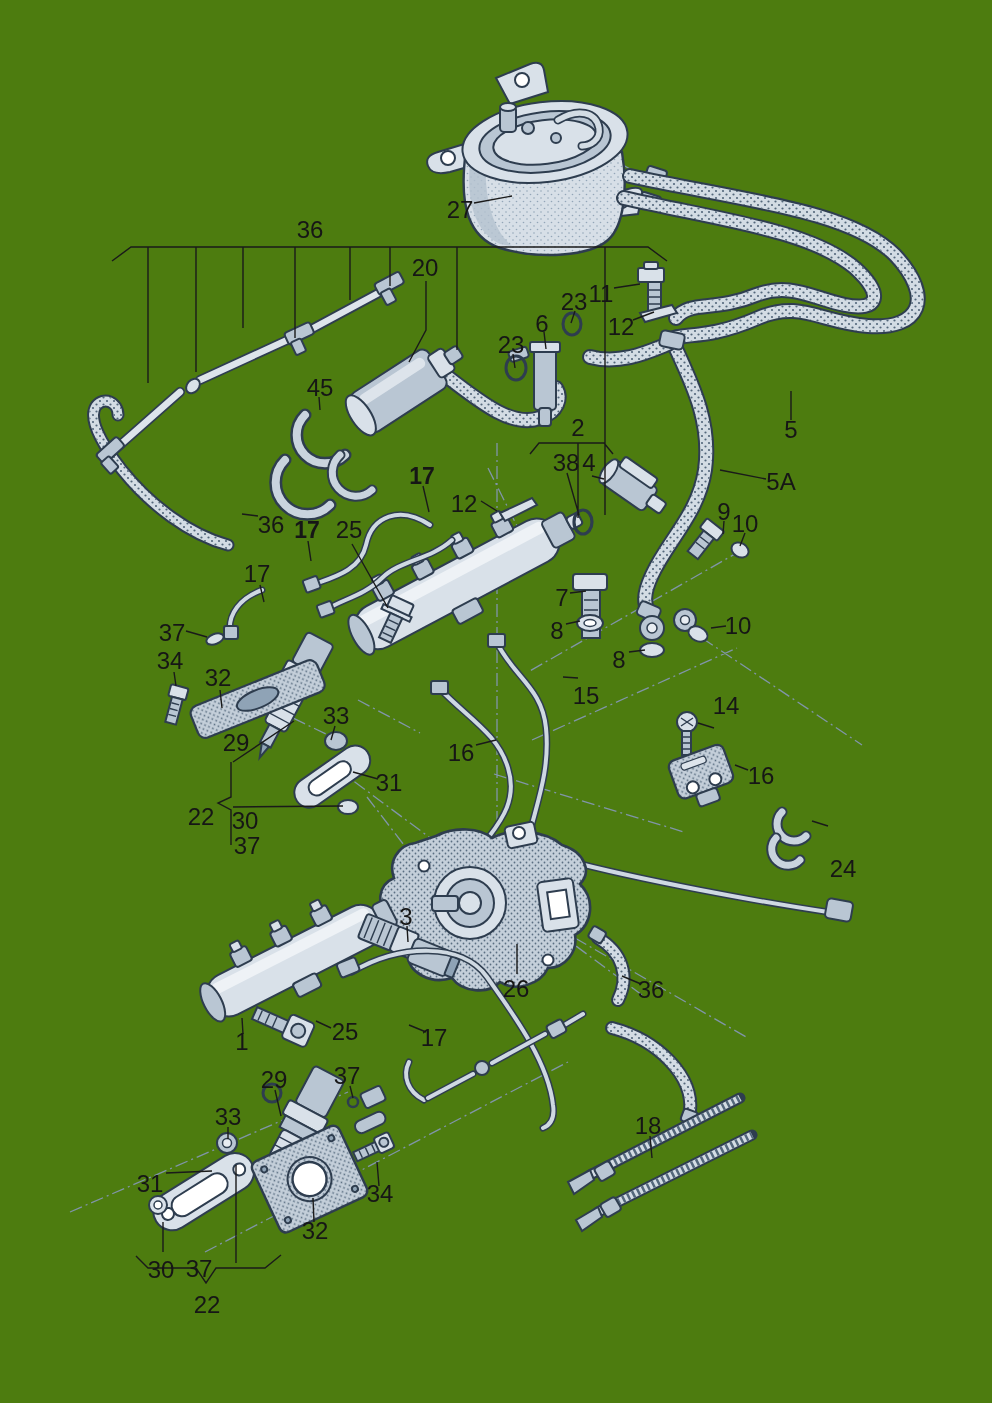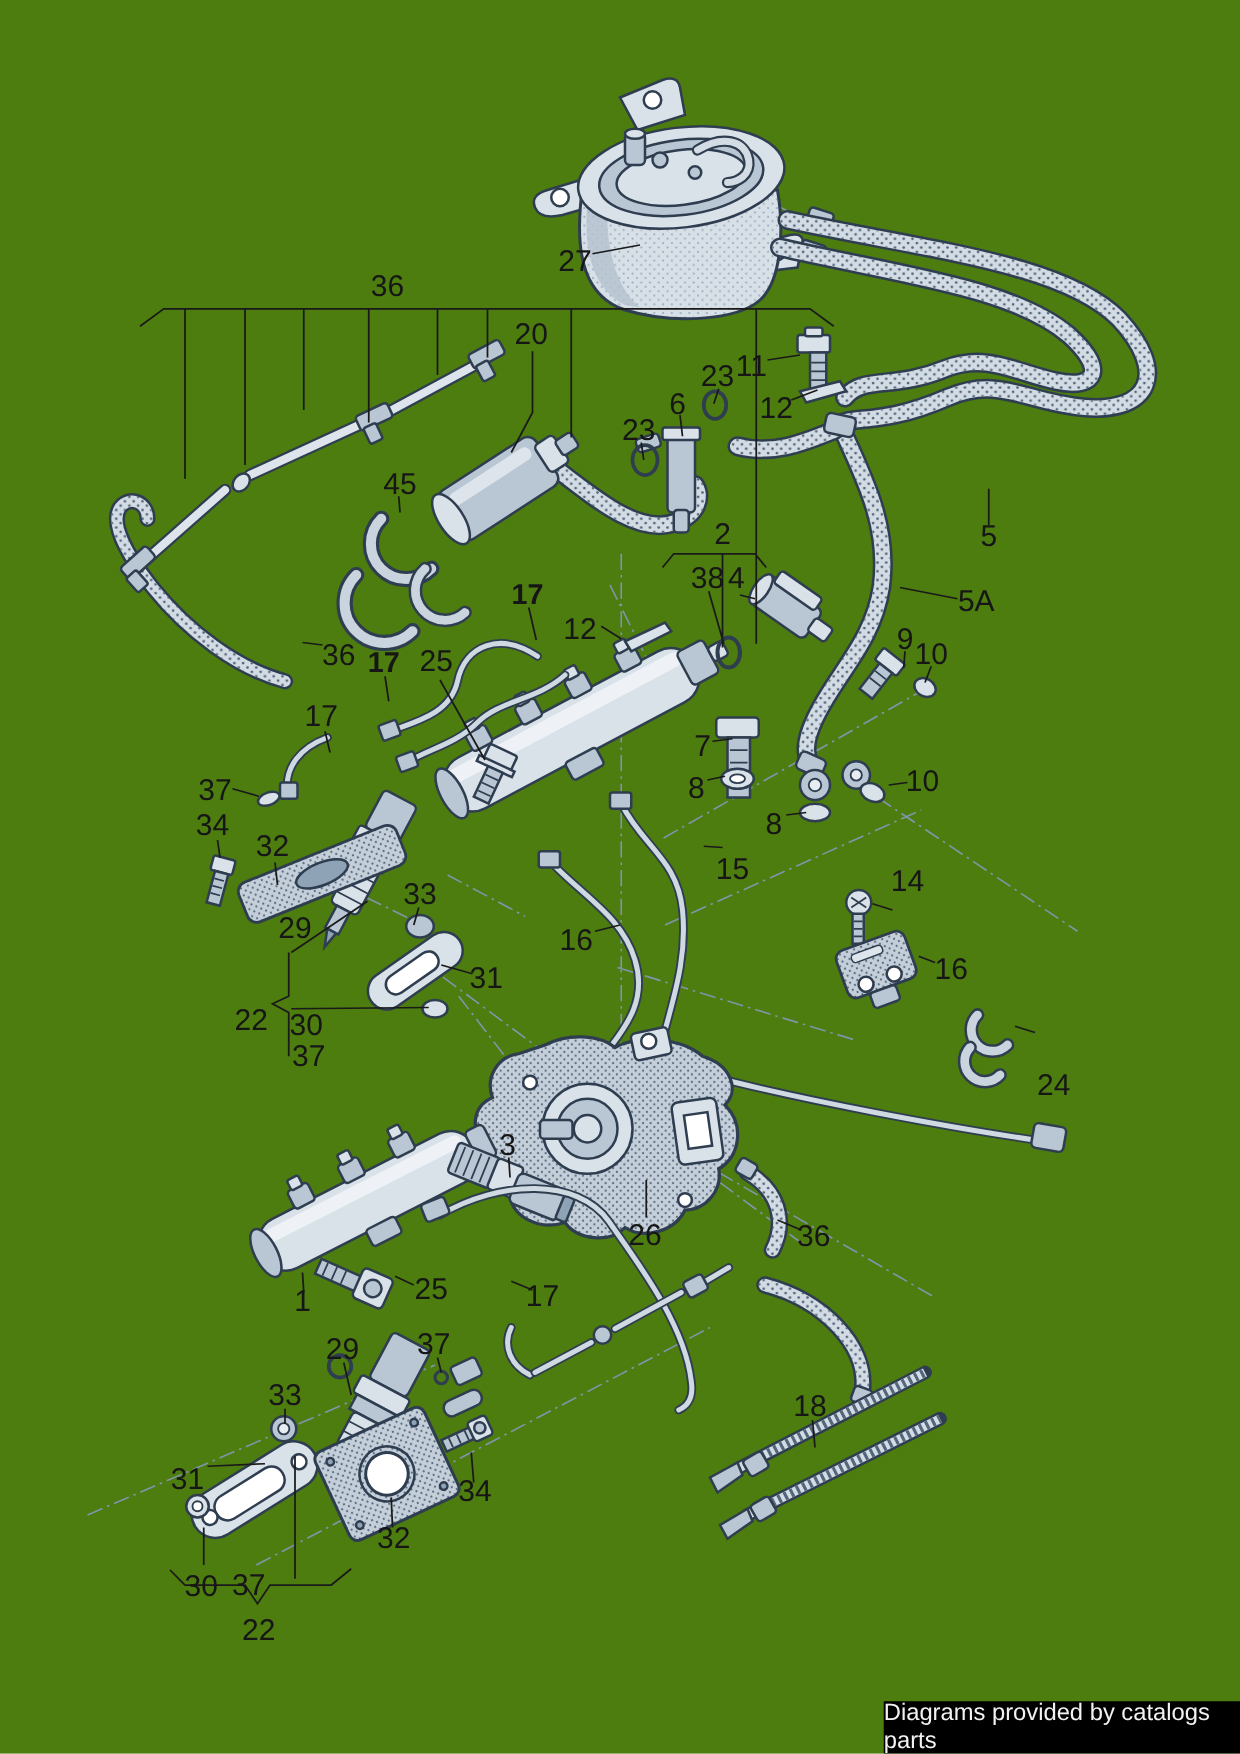--- a/index.html
+++ b/index.html
@@ -481,17 +481,14 @@
       <span class="callout" style="left: 228px; top: 1117px;">33</span>
       <span class="callout" style="left: 648px; top: 1126px;">18</span>
       <span class="callout" style="left: 150px; top: 1184px;">31</span>
       <span class="callout" style="left: 380px; top: 1194px;">34</span>
       <span class="callout" style="left: 315px; top: 1231px;">32</span>
       <span class="callout" style="left: 161px; top: 1270px;">30</span>
       <span class="callout" style="left: 199px; top: 1269px;">37</span>
       <span class="callout" style="left: 207px; top: 1305px;">22</span>
     </div>
 
-<div id="footer-bar">
-  <span>Diagrams provided by catalogs parts</span>
+
 </div>
 
-</div>
-
 </body></html>

